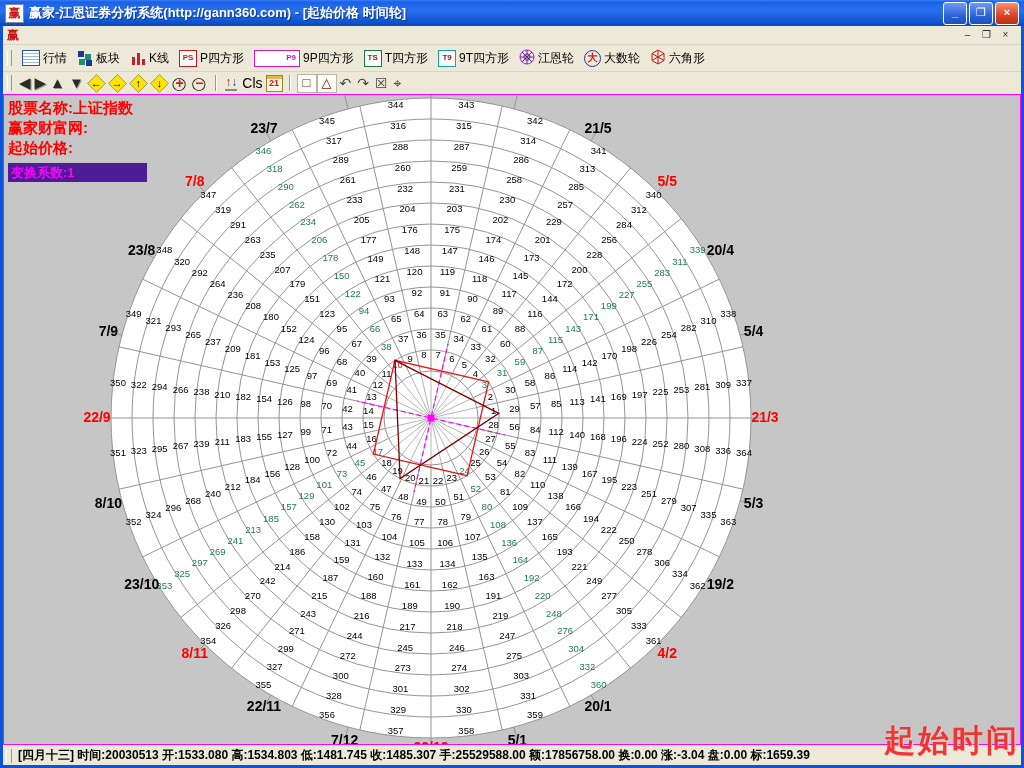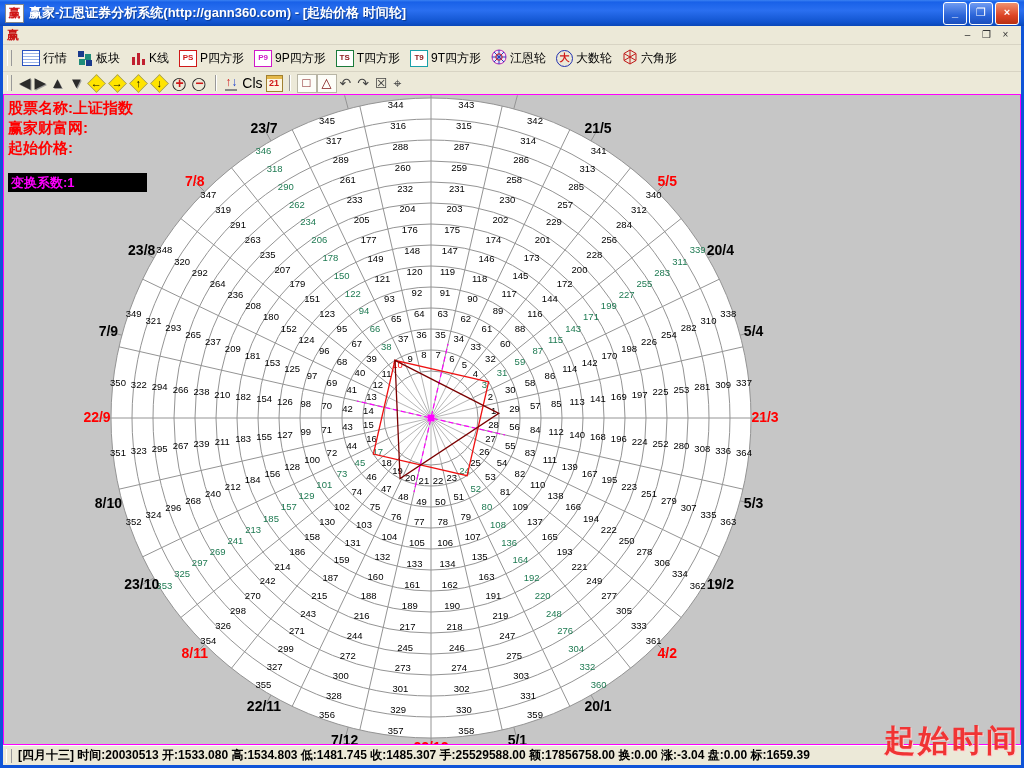--- a/index.html
+++ b/index.html
@@ -65,21 +65,21 @@
     box-shadow:inset 0 3px 0 #e4b84a;}
   .shapebtn{width:18px;height:17px;background:#fdfdf8;border:1px solid #b8b5a5;color:#7b1010;
     font-size:13px;line-height:16px;text-align:center;}
   .flatic{font-size:14px;color:#444;line-height:16px;padding:0 1px;}
   
   .chart{flex:1 1 auto;position:relative;background:#c6c6c6;border:1px solid #ff00ff;
     overflow:hidden;}
   .chart svg{position:absolute;left:0;top:0;}
   .info-panel{position:absolute;left:4px;top:3px;z-index:5;}
   .info-line{color:#ff0000;font-size:15px;font-weight:bold;line-height:20px;white-space:nowrap;}
-  .coef-box{margin-top:15px;width:136px;height:19px;background:#000000;color:#ff00ff;
+  .coef-box{margin-top:5px;width:136px;height:19px;background:#4c1d95;color:#ff00ff;
     font-size:13px;font-weight:bold;line-height:19px;padding-left:3px;}
   
   .statusbar{height:19px;background:#ece9d8;border-top:1px solid #fff;display:flex;
     align-items:center;font-size:12px;color:#000;font-weight:bold;}
   .status-grip{width:4px;height:14px;border-left:1px solid #fff;border-right:1px solid #999;
     margin:0 6px 0 3px;}
   .status-text{white-space:nowrap;letter-spacing:0px;}
   
   .watermark{position:absolute;right:4px;top:720px;z-index:40;color:#f03434;
     font-size:31px;font-weight:bold;letter-spacing:3px;white-space:nowrap;
@@ -131,21 +131,21 @@
             <i style="left:7px;height:12px"></i>
             <i style="left:12px;height:6px"></i>
           </span>
           <span>K线</span>
         </span>
         <span class="tb-btn">
           <span class="badge" style="border-color: rgb(208, 24, 24); color: rgb(208, 24, 24);">PS</span>
           <span>P四方形</span>
         </span>
         <span class="tb-btn">
-          <span class="badge" style="border-color: rgb(208, 24, 200); color: rgb(208, 24, 200);">P9</span>
+          <span class="badge" style="border-color: rgb(208, 24, 200); color: rgb(208, 24, 200); padding-left: 28px;">P9</span>
           <span>9P四方形</span>
         </span>
         <span class="tb-btn">
           <span class="badge" style="border-color: rgb(26, 122, 58); color: rgb(140, 24, 24);">TS</span>
           <span>T四方形</span>
         </span>
         <span class="tb-btn">
           <span class="badge" style="border-color: rgb(24, 160, 168); color: rgb(140, 24, 24);">T9</span>
           <span>9T四方形</span>
         </span>

